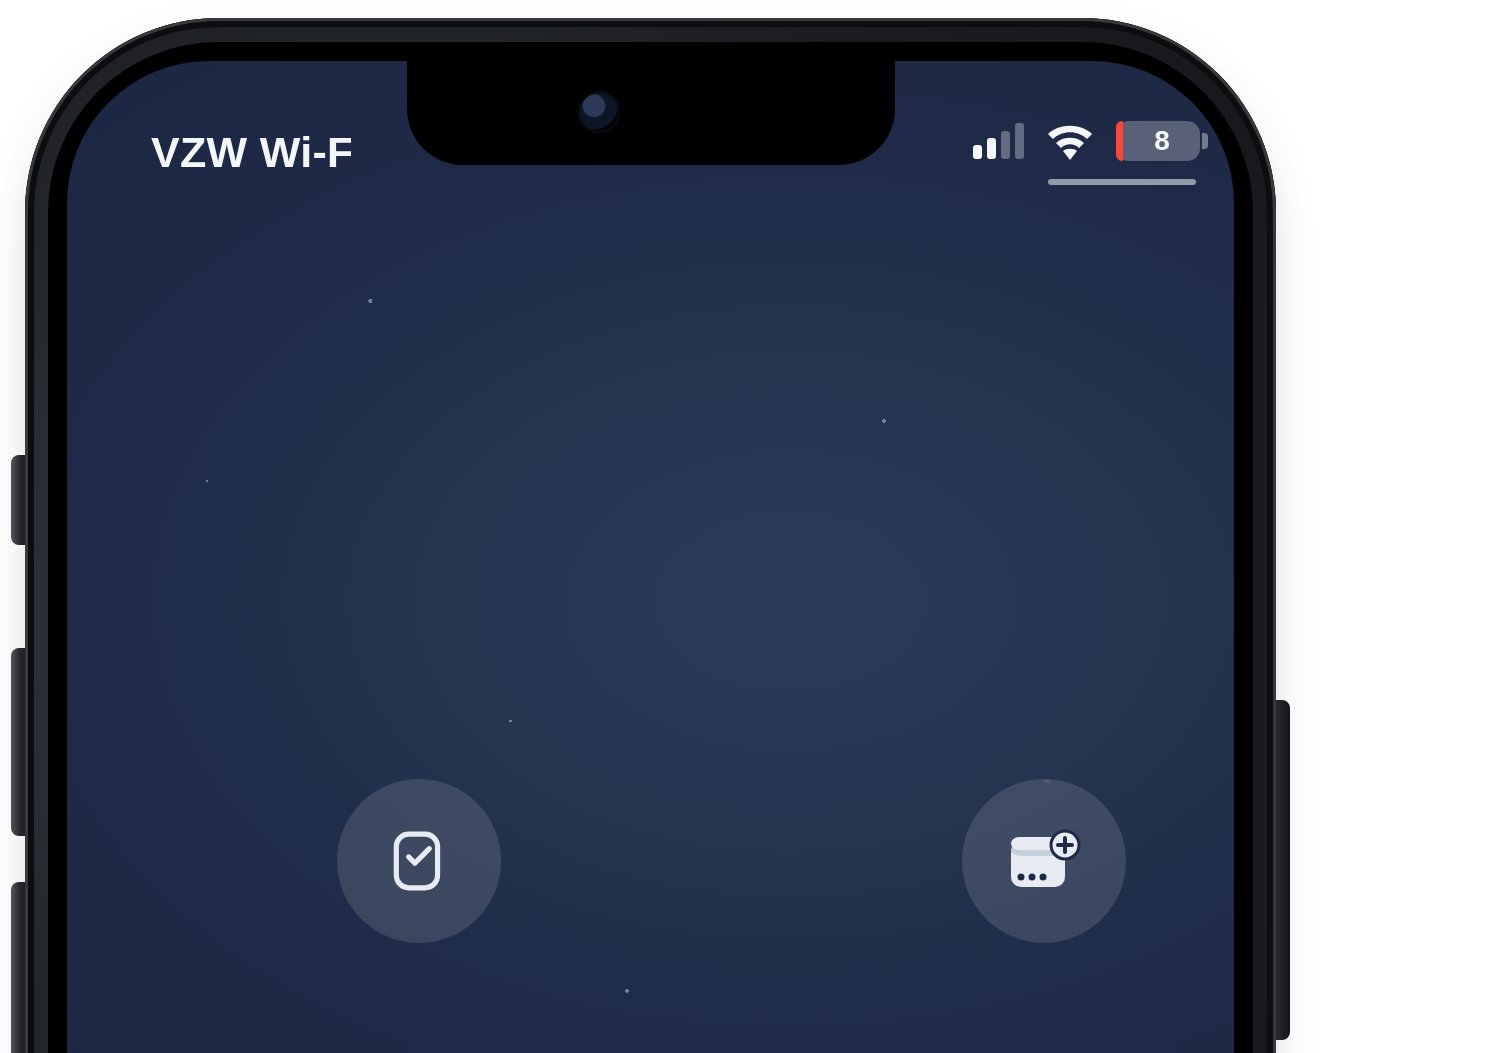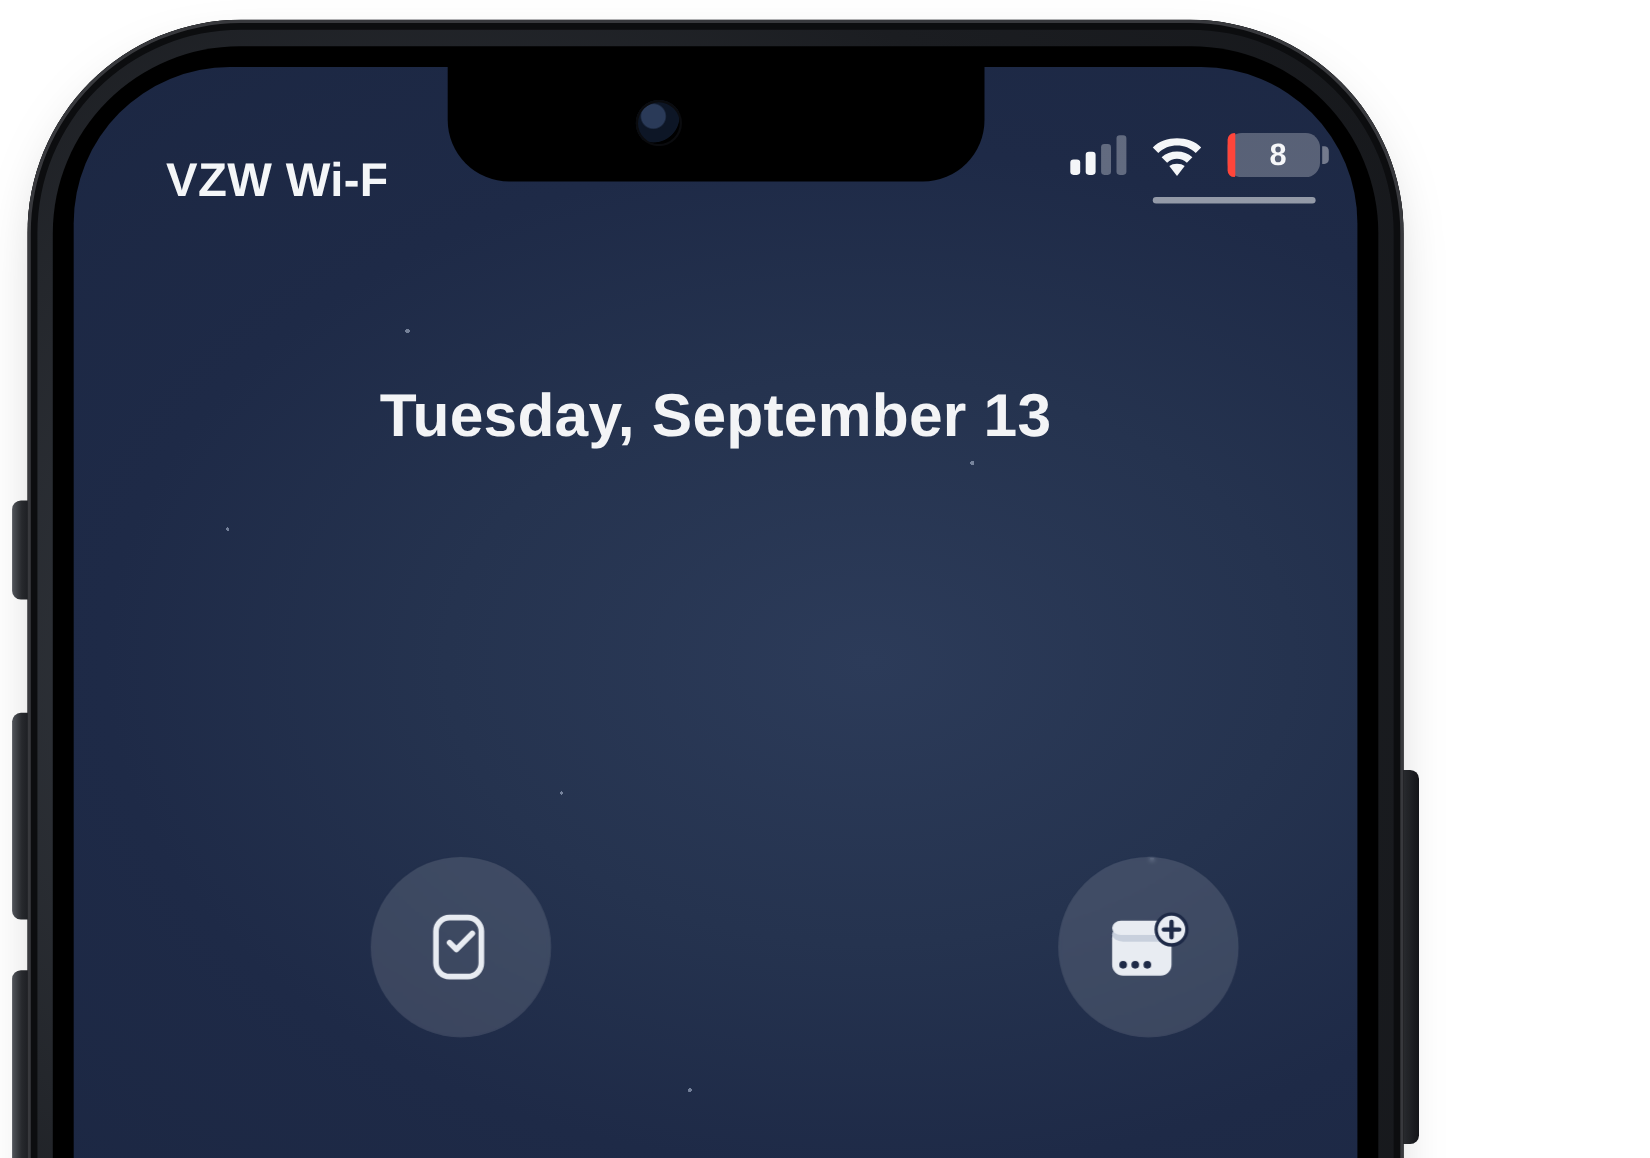--- a/index.html
+++ b/index.html
@@ -79,21 +79,21 @@
   }
   .camera{
     position:absolute;top:30px;left:50%;transform:translateX(-73px);
     width:42px;height:42px;border-radius:50%;
     background:radial-gradient(circle at 38% 35%, #2a3a58 0 28%, #0d1626 32% 62%, #000 64%);
     box-shadow:inset 0 0 0 2px #0a0b0e, 0 0 0 2px #000;
   }
 
   
   .statusbar{position:absolute;top:46px;left:0;right:0;height:70px;color:#f4f6f8;}
-  .carrier{position:absolute;left:84px;top:21px;font-size:43px;font-weight:600;letter-spacing:.3px;white-space:nowrap;max-width:200px;overflow:hidden;margin-top:12px;}
+  .carrier{position:absolute;left:84px;top:21px;font-size:43px;font-weight:600;letter-spacing:.3px;white-space:nowrap;max-width:200px;overflow:hidden;}
   .status-right{position:absolute;right:34px;top:14px;display:flex;align-items:center;gap:22px;flex-direction:column;}
   .status-icons{display:flex;align-items:center;gap:21px;}
   .cell{display:flex;align-items:flex-end;gap:5px;height:36px;}
   .cell i{display:block;width:9px;border-radius:3px;background:rgba(244,246,248,.32);}
   .cell i.on{background:#f4f6f8;}
   .cell i:nth-child(1){height:14px;}
   .cell i:nth-child(2){height:21px;}
   .cell i:nth-child(3){height:28px;}
   .cell i:nth-child(4){height:36px;}
   .wifi svg{display:block;}
@@ -156,21 +156,20 @@
             </div>
             <div class="battery">
               <div class="fill" style="width: 8%; background: rgb(255, 69, 58);"></div>
               <div class="pct">8</div>
             </div>
           </div>
           <div class="status-underline"></div>
         </div>
       </div>
 
-      <div class="dateline">Tuesday, September 13</div>
 
       <div class="widget-row">
 
         <div class="widget left">
           <span>
             <svg width="66" height="66" viewBox="0 0 64 64" fill="none">
               <rect x="10" y="6" width="40" height="52" rx="12" stroke="#e8ecf2" stroke-width="5"></rect>
               <path d="M22 28 L28 34 L42 20" stroke="#e8ecf2" stroke-width="5" stroke-linecap="round" stroke-linejoin="round"></path>
               <path d="M50 42 L50 54 C50 56 48 58 46 58 L44 58" stroke="#e8ecf2" stroke-width="5" stroke-linecap="round" opacity=".0"></path>
 

